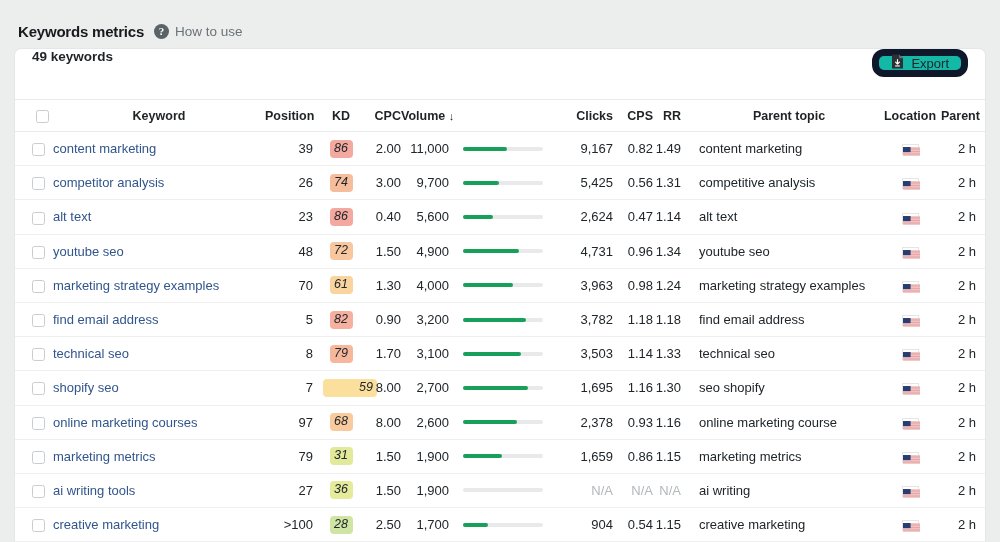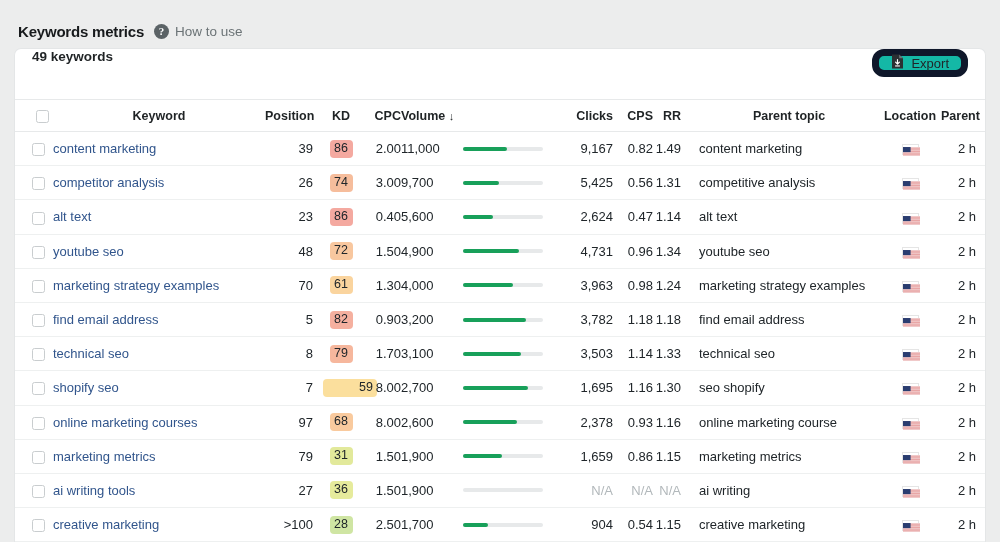--- a/index.html
+++ b/index.html
@@ -116,21 +116,21 @@
     border-bottom: 1px solid #eef0f0;
     vertical-align: middle;
     white-space: nowrap;
   }
 
   .c-check  { width: 38px;  padding-left: 17px !important; }
   .c-kw     { width: 212px; }
   .c-pos    { width: 58px;  text-align: right; padding-right: 10px !important; margin-left: 44px; }
   .c-kd     { width: 36px;  text-align: center; }
   .c-cpc    { width: 42px;  text-align: right; }
-  .c-vol    { width: 62px;  text-align: left; padding-right: 14px !important; }
+  .c-vol    { width: 62px;  text-align: right; padding-right: 14px !important; }
   .c-bar    { width: 98px; }
   .c-clicks { width: 52px;  text-align: right; }
   .c-cps    { width: 40px;  text-align: right; }
   .c-rr     { width: 36px;  text-align: right; padding-right: 8px !important; }
   .c-parent { width: 190px; padding-left: 10px !important; }
   .c-loc    { width: 62px;  text-align: center; }
   .c-upd    { width: 52px;  text-align: right; padding-right: 17px !important; }
 
   thead .c-kd    { text-align: center; }
   thead .c-cpc   { text-align: right; }
@@ -156,20 +156,21 @@
 
   .kd-badge {
     display: inline-block;
     min-width: 23px;
     padding: 2px 4px 3px;
     border-radius: 4px;
     font-size: 12.5px;
     text-align: center;
     color: #20262a;
     line-height: 13px;
+    font-style: italic;
   }
 
   .bar-track {
     position: relative;
     width: 80px;
     height: 4px;
     border-radius: 2px;
     background: #e7e9ea;
   }
   .bar-fill {

